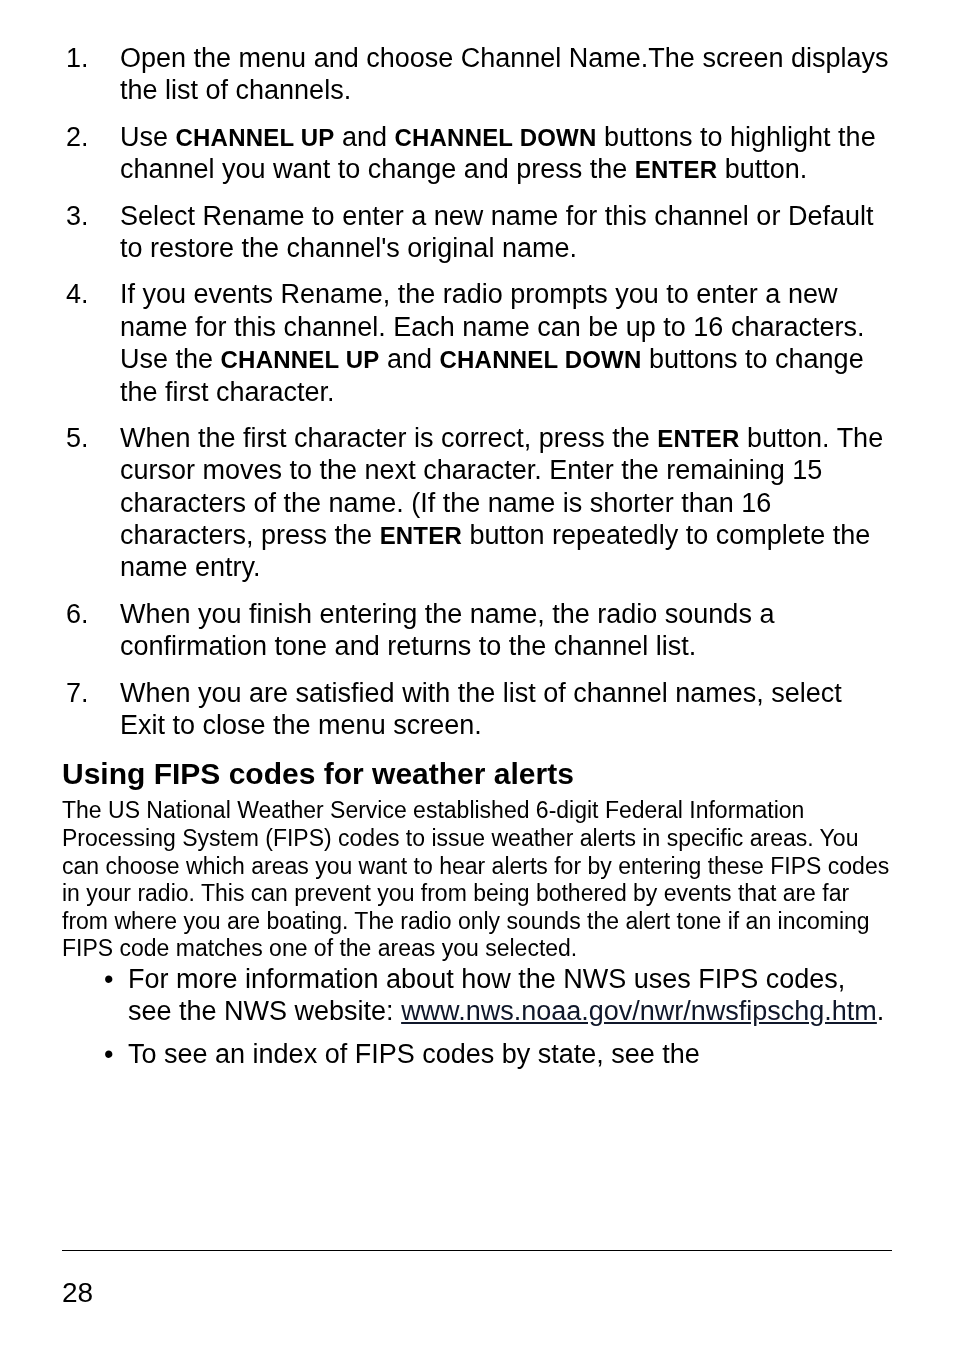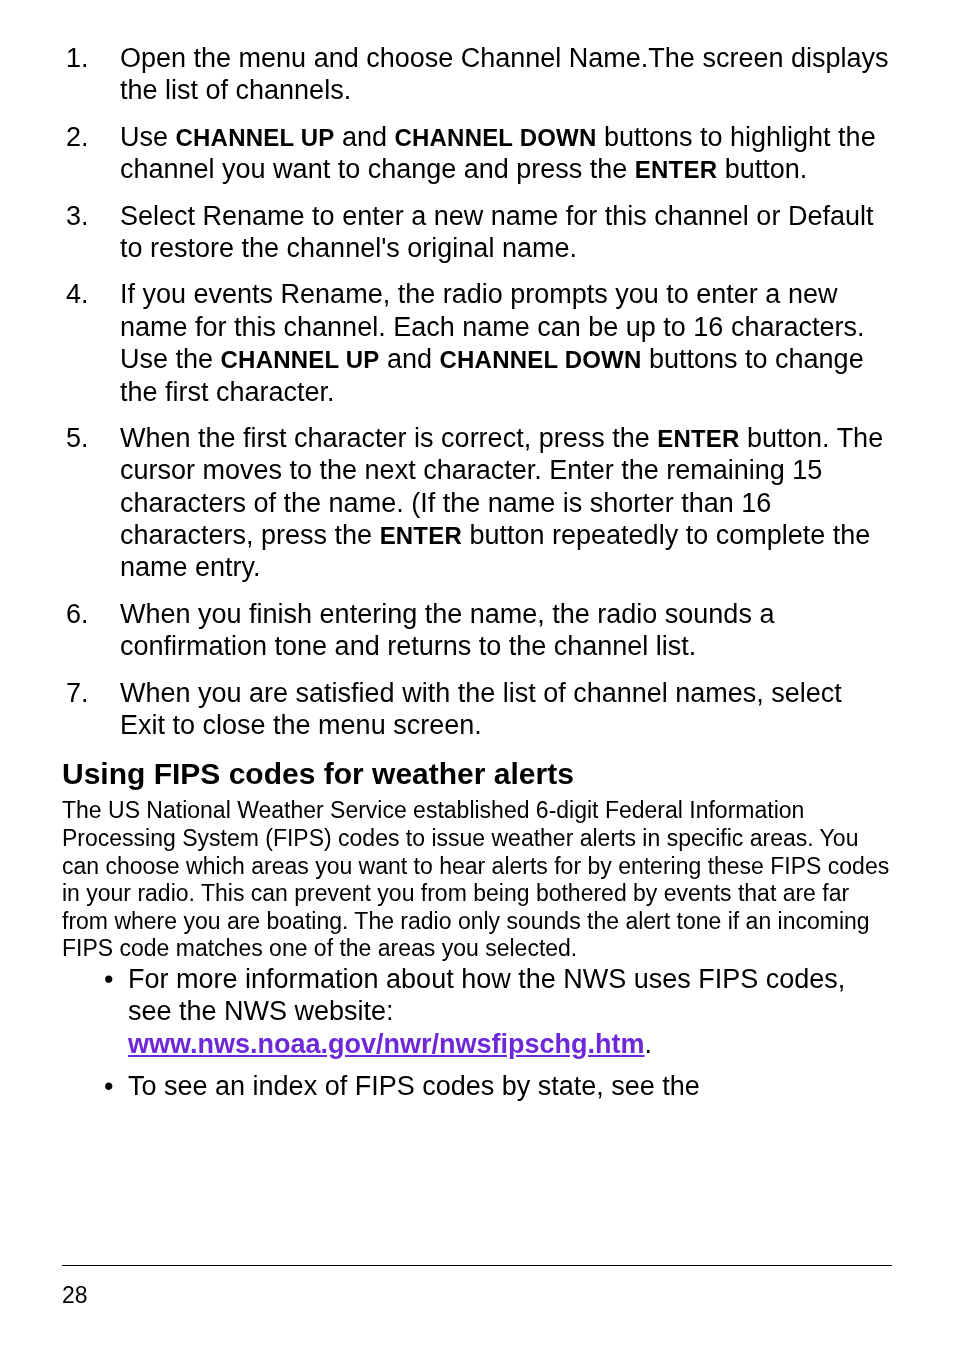--- a/index.html
+++ b/index.html
@@ -45,34 +45,33 @@
     margin-bottom: 10px;
     font-size: 27px;
     line-height: 1.2;
     padding-left: 42px;
   }
   .ul > li > .bullet {
     flex: 0 0 24px;
   }
   .ul > li > .body { flex: 1; }
   .link {
-    color: #6d28d9;
+    color: #0f172a;
     text-decoration: underline;
-    font-weight: bold;
   }
   .footer {
     position: absolute;
     bottom: 36px;
     left: 62px;
     right: 62px;
     border-top: 1px solid #000;
-    padding-top: 16px;
+    padding-top: 26px;
     display: flex;
     align-items: baseline;
-    font-size: 23px;
+    font-size: 28px;
   }
   .footer .pagenum { flex: 0 0 130px; }
   .footer .title { flex: 1; text-align: center; padding-right:100px;}
 </style>
 </head>
 <body>
 
 <ol class="ol">
     <li>
       <span class="num">1.</span>

